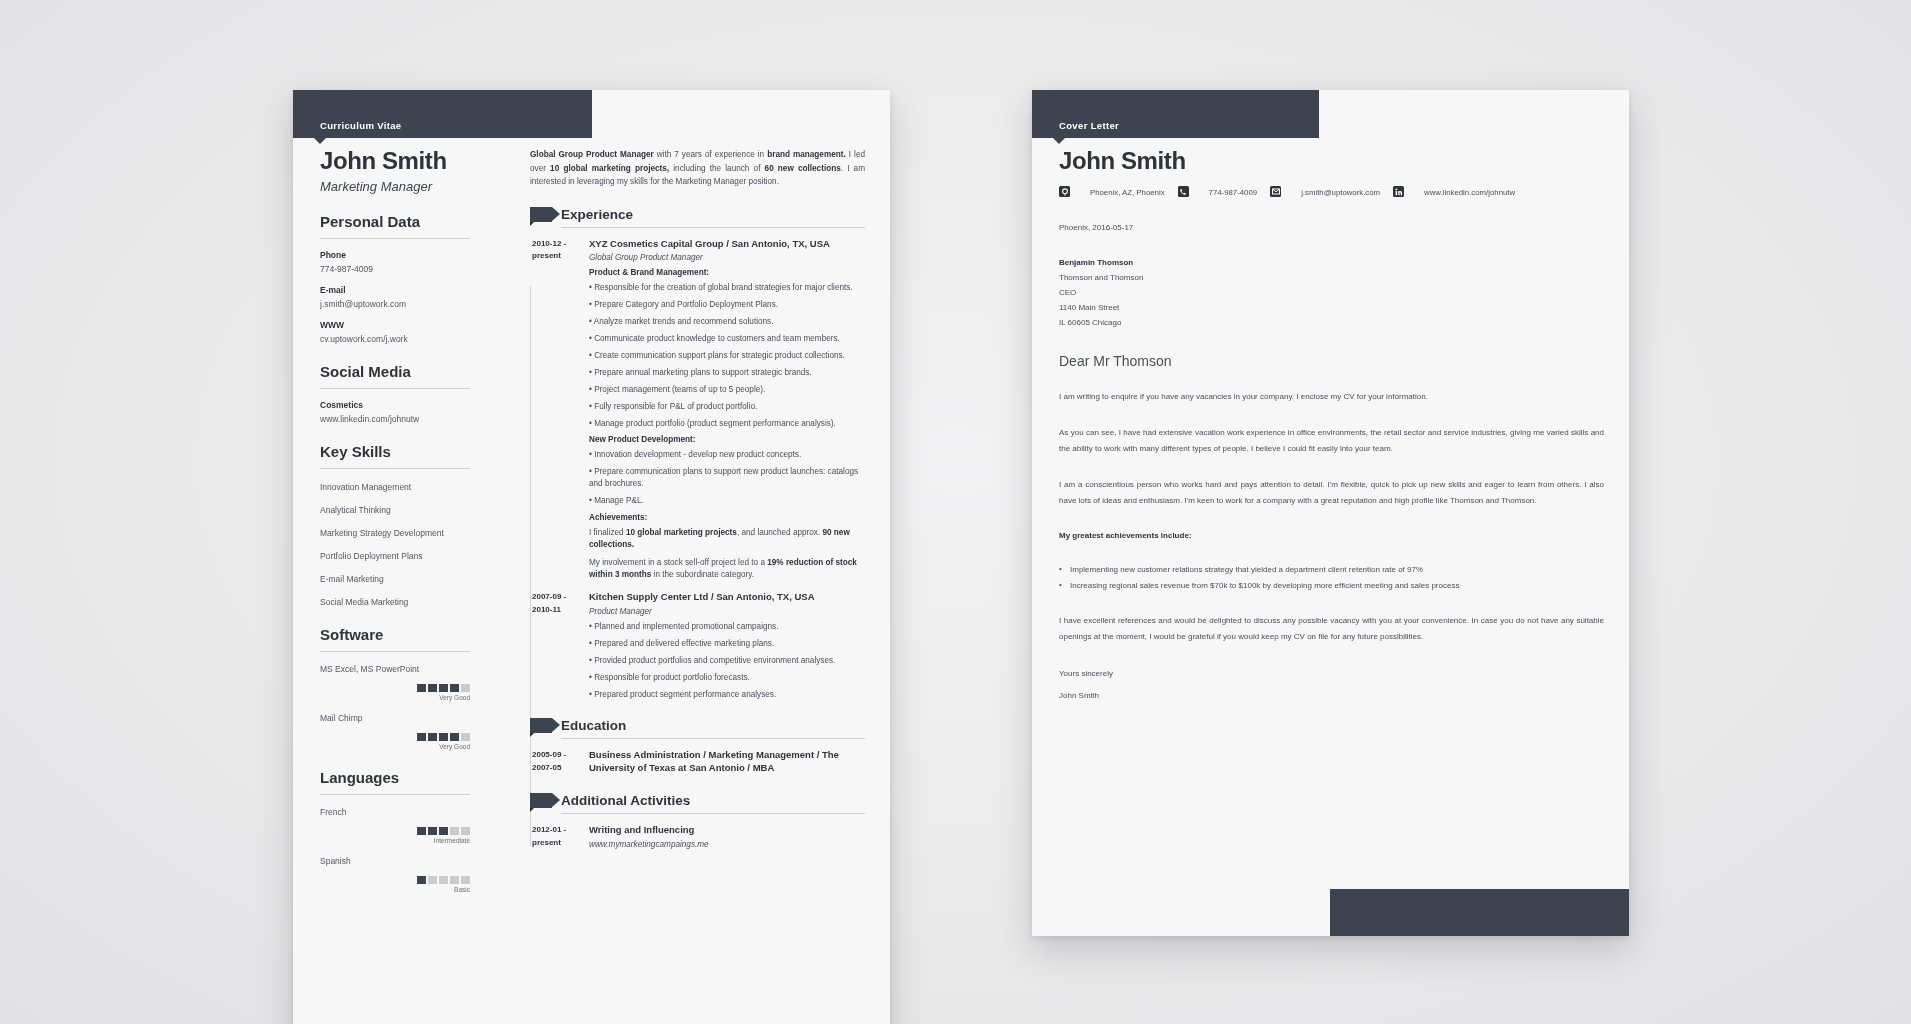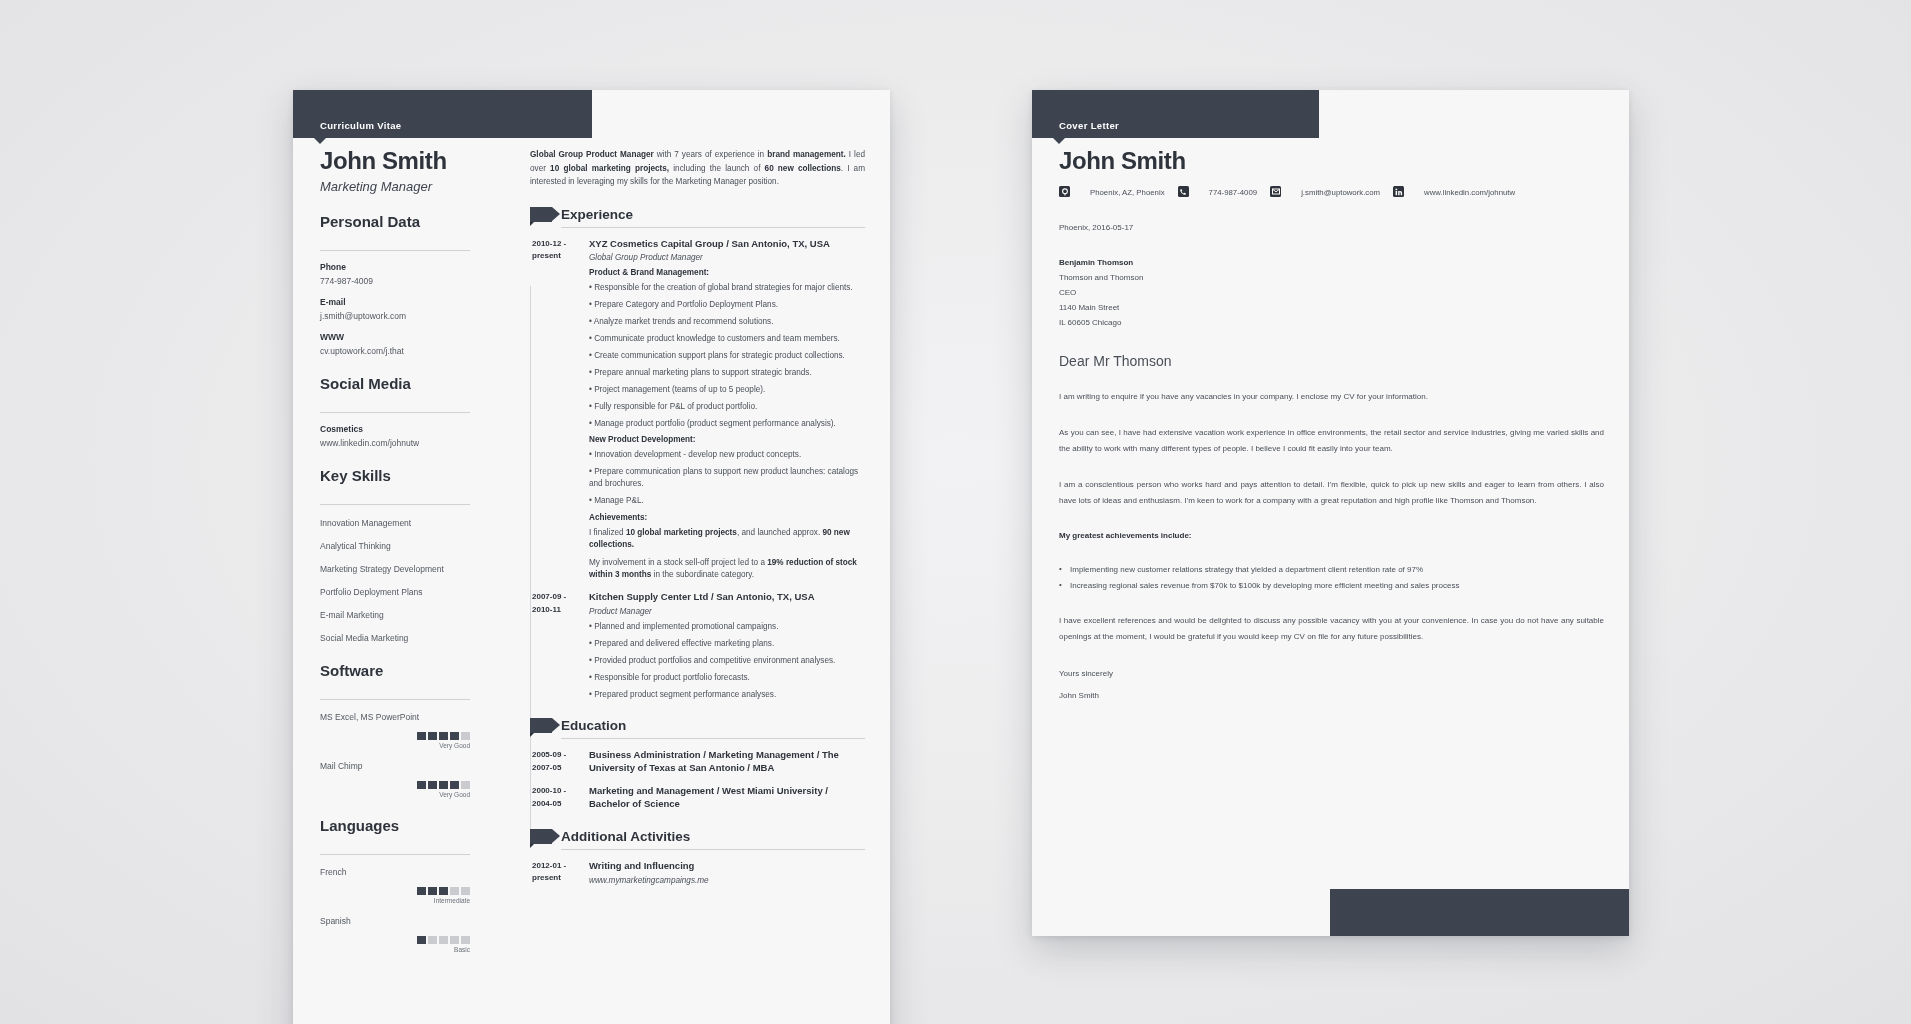--- a/index.html
+++ b/index.html
@@ -55,21 +55,21 @@
     font-size: 24px; font-weight: bold; color: #2f333b;
     letter-spacing: -.4px; line-height: 1.1;
   }
   .role {
     font-size: 13px; font-style: italic; color: #3f444e;
     margin-top: 5px;
   }
 
   .sec-title {
     font-size: 15px; font-weight: bold; color: #2f333b;
-    margin-top: 19px; padding-bottom: 20px;
+    margin-top: 19px; padding-bottom: 8px;
     border-bottom: 1px solid #cfd1d5;
   }
   .field { margin-top: 11px; }
   .field-label { font-size: 8.5px; font-weight: bold; color: #2f333b; }
   .field-value { font-size: 8.5px; color: #53585f; margin-top: 4px; }
 
   .skill-item { font-size: 8.5px; color: #53585f; margin-top: 13px; }
 
   .rate-row { margin-top: 12px; }
   .rate-name { font-size: 8.5px; color: #53585f; }
@@ -198,21 +198,21 @@
           <div class="field">
             <div class="field-label">Phone</div>
             <div class="field-value">774-987-4009</div>
           </div>
           <div class="field">
             <div class="field-label">E-mail</div>
             <div class="field-value">j.smith@uptowork.com</div>
           </div>
           <div class="field">
             <div class="field-label">WWW</div>
-            <div class="field-value">cv.uptowork.com/j.that</div>
+            <div class="field-value">cv.uptowork.com/j.work</div>
           </div>
         </div>
 
       <div class="sec-title">Social Media</div>
       <div id="social-media-list">
           <div class="field">
             <div class="field-label">Cosmetics</div>
             <div class="field-value">www.linkedin.com/johnutw</div>
           </div>
         </div>
@@ -339,29 +339,20 @@
       </div>
       <div class="arrow-rule"></div>
       <div id="education-list">
           <div class="entry">
             <div class="entry-date">
               <div>2005-09 -</div>
               <div>2007-05</div>
             </div>
             <div class="entry-main">
               <div class="entry-title">Business Administration / Marketing Management / The University of Texas at San Antonio / MBA</div>
-            </div>
-          </div>
-          <div class="entry">
-            <div class="entry-date">
-              <div>2000-10 -</div>
-              <div>2004-05</div>
-            </div>
-            <div class="entry-main">
-              <div class="entry-title">Marketing and Management / West Miami University / Bachelor of Science</div>
             </div>
           </div>
         </div>
 
       <div class="arrow-head">
         <span class="arrow-tag"></span>
         <span class="arrow-title">Additional Activities</span>
       </div>
       <div class="arrow-rule"></div>
       <div id="activities-list">

